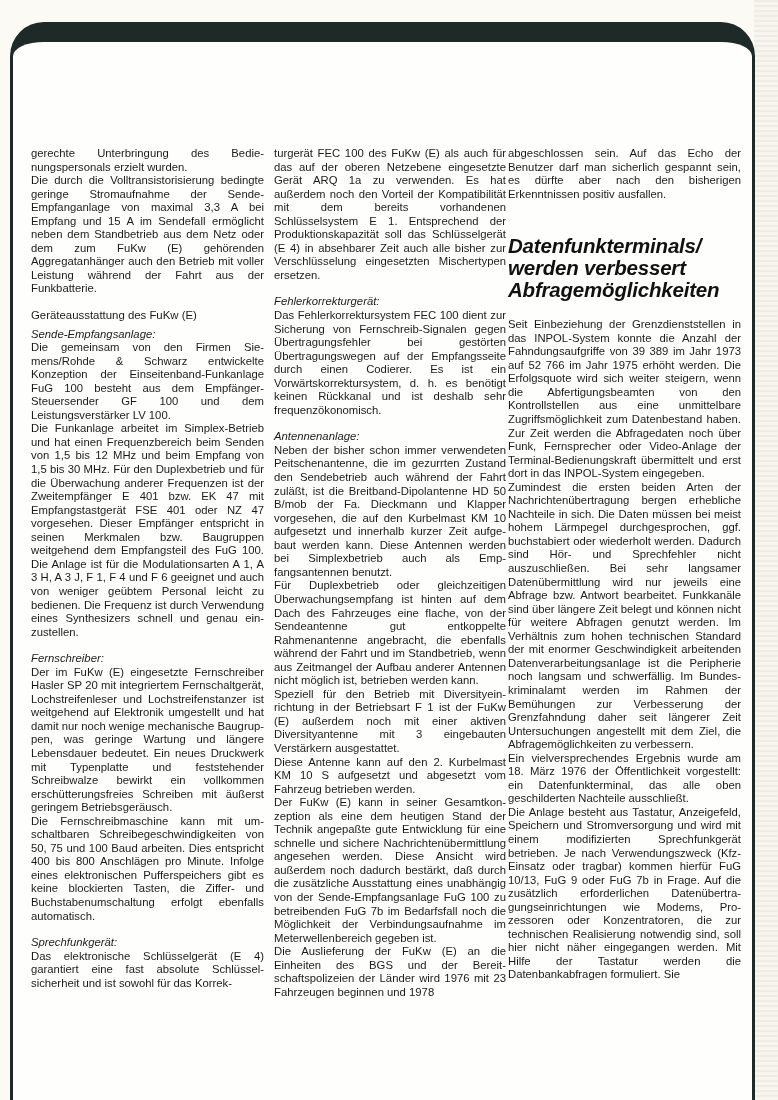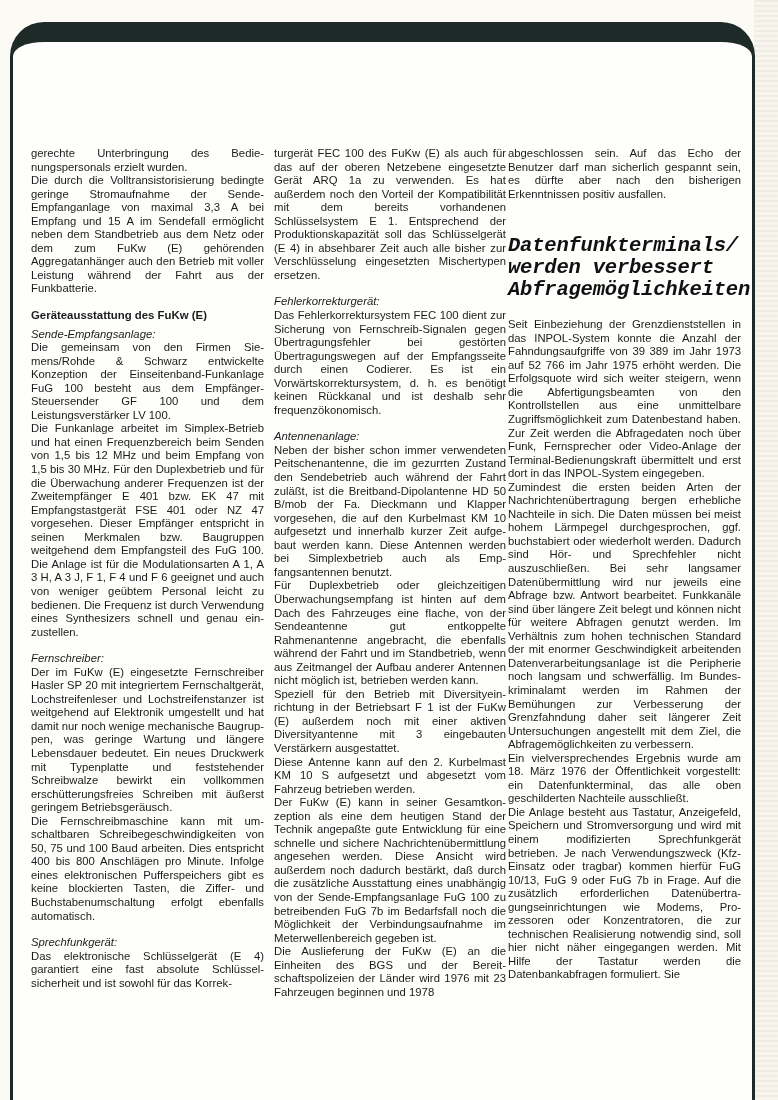--- a/index.html
+++ b/index.html
@@ -34,23 +34,23 @@
       font-size: 11.3px; line-height: 13.55px;
       text-align: justify;
       hyphens: manual;
     }
     .col p { margin: 0; }
     .col .gap { height: 13px; }
     .c1 { left: 31px; width: 233px; }
     .c2 { left: 274px; width: 232px; }
     .c3 { left: 508px; width: 233px; }
     .sub { font-style: italic; margin: 0; text-align: left; }
-    .bold-head { font-weight: bold; margin: 0; text-align: left; font-size: 11.4px; }
+    .bold-head { font-weight: normal; margin: 0; text-align: left; font-size: 11.4px; }
     .big-head {
-      font-family: Liberation Mono, monospace;
+      font-family: Liberation Sans, sans-serif;
       font-weight: bold; font-style: italic;
       font-size: 20.5px; line-height: 22px;
       margin: 0; text-align: left; letter-spacing: -0.2px;
       color: #111;
     }
     .page-number {
       position: absolute; left: 16px; top: 1073px;
       font-size: 13px; font-weight: bold; color: #222; margin-top: 47px;
     }
   </style>

